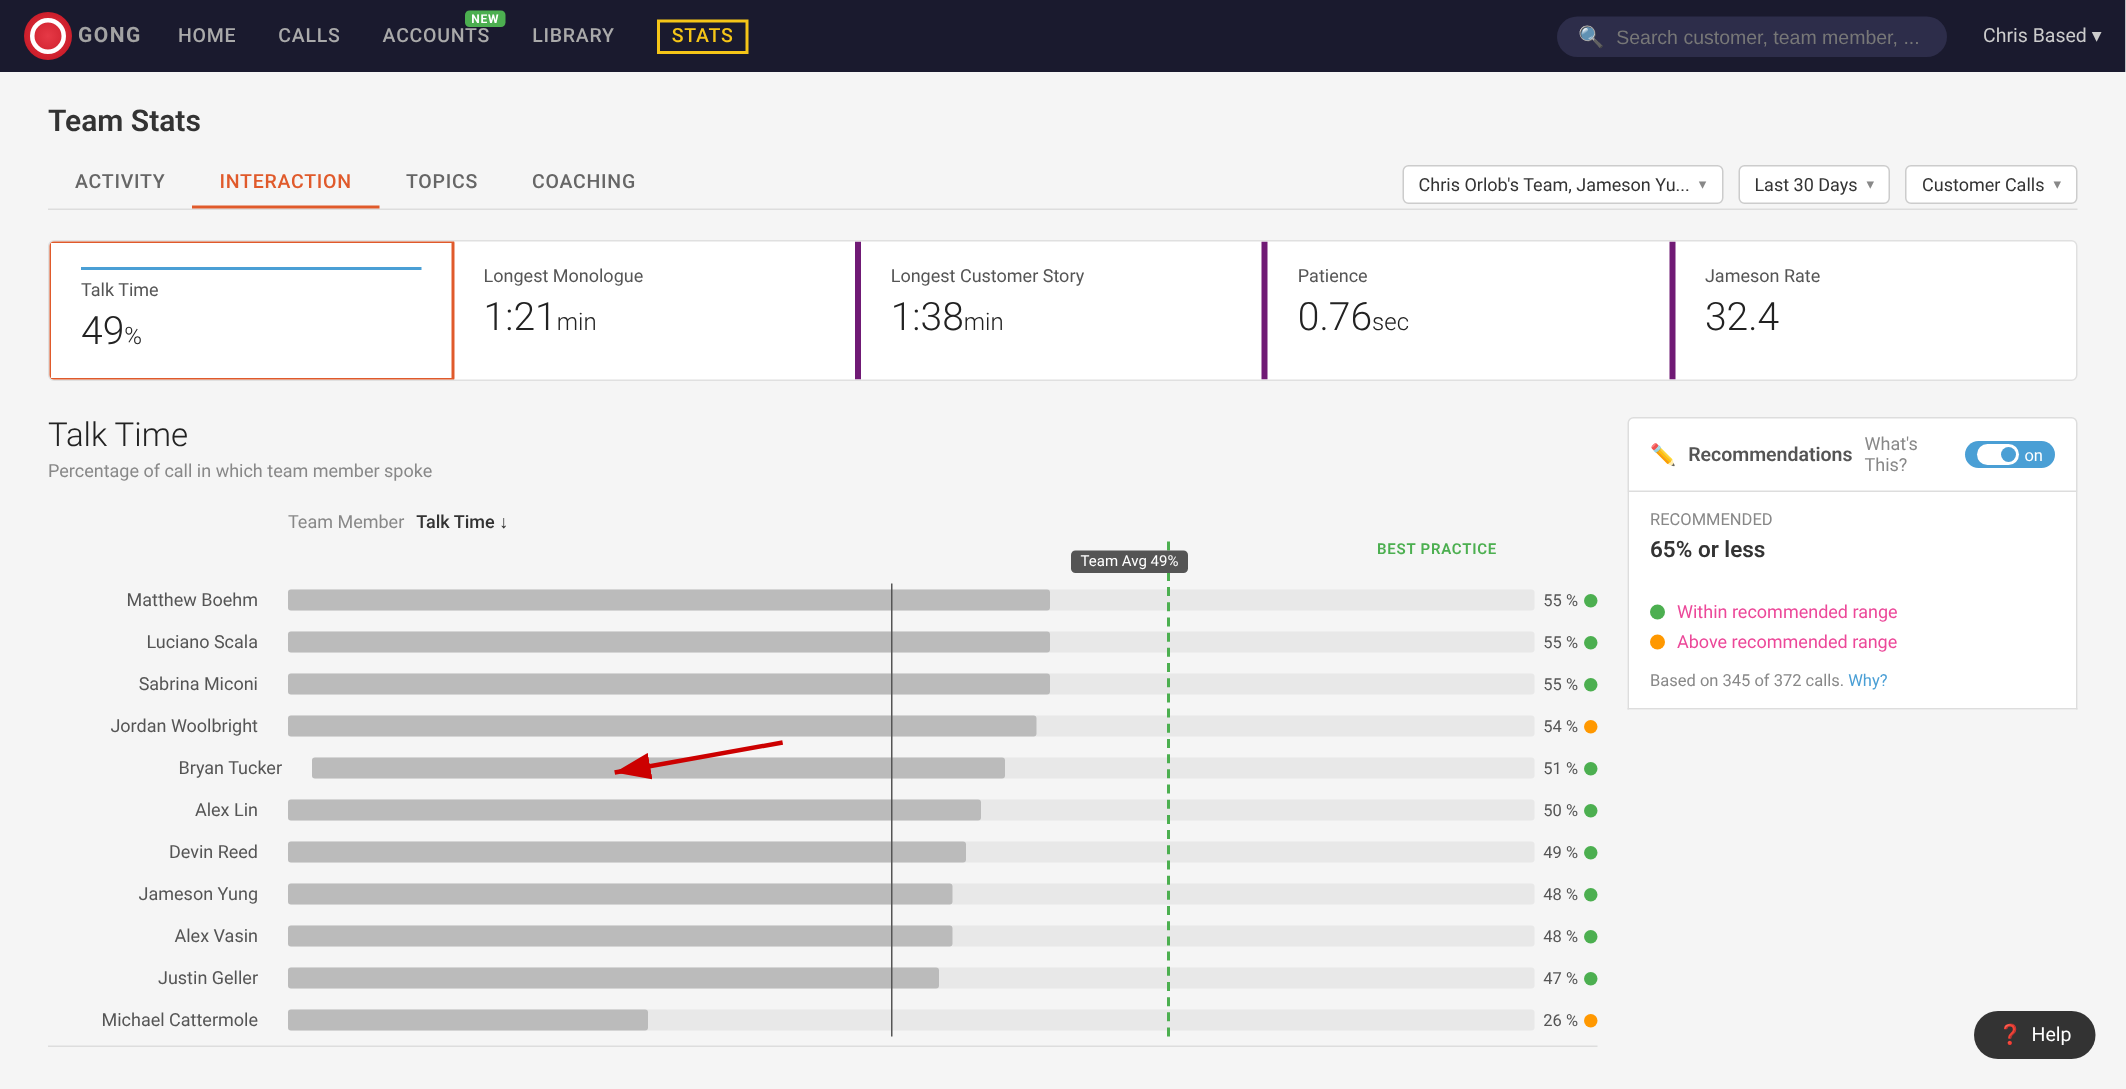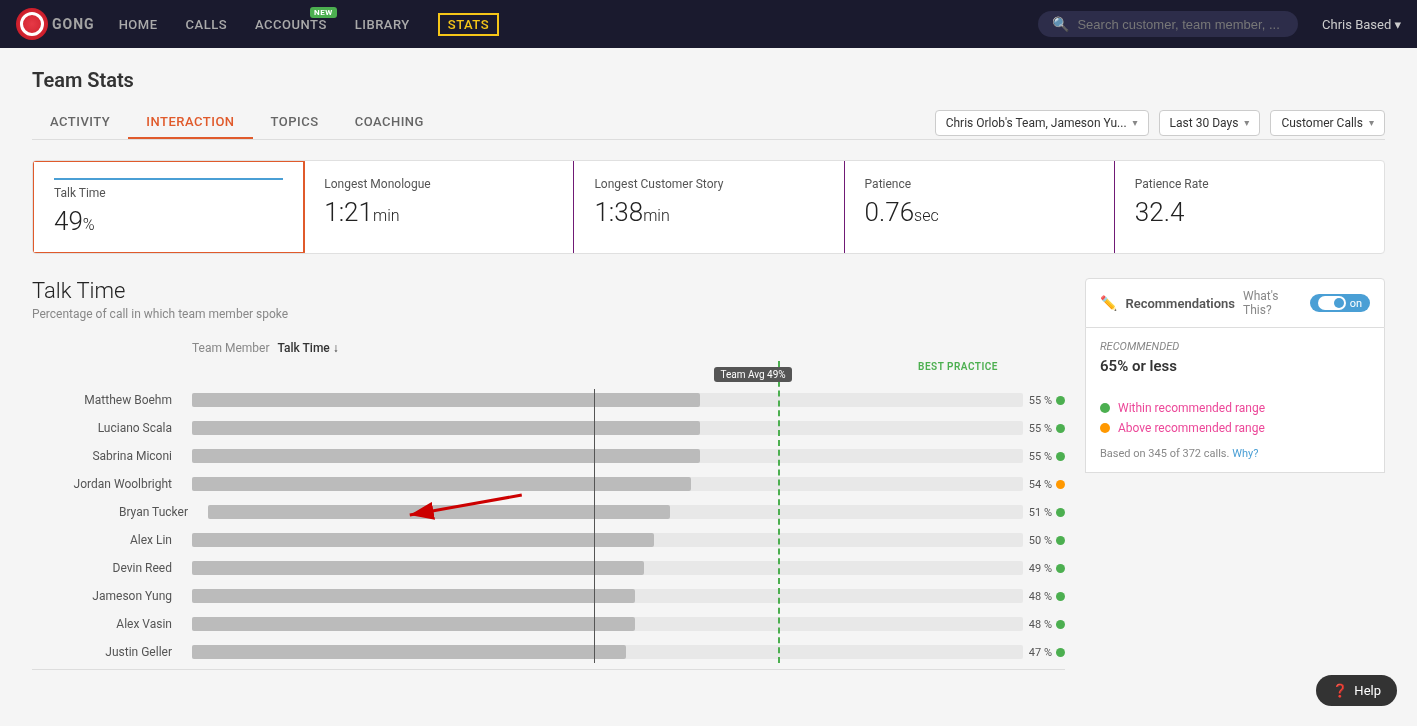--- a/index.html
+++ b/index.html
@@ -138,21 +138,21 @@
       gap: 0;
       background: #fff;
       border: 1px solid #e0e0e0;
       border-radius: 4px;
       margin-bottom: 24px;
       overflow: hidden;
     }
     .metric-card {
       flex: 1;
       padding: 16px 20px;
-      border-right: 1px solid #701a75;
+      border-right: 4px solid #701a75;
       cursor: pointer;
     }
     .metric-card:last-child { border-right: none; }
     .metric-card.selected {
       border: 2px solid #e05a2b;
       border-radius: 2px;
       margin: -1px;
     }
     .metric-label {
       font-size: 12px; color: #555; margin-bottom: 6px;
@@ -194,21 +194,21 @@
       padding: 2px 8px;
       font-size: 11px; color: #fff;
     }
     .rec-body {
       background: #fff;
       border: 1px solid #ddd;
       border-top: none;
       padding: 12px 14px;
     }
     .rec-recommended {
-      font-size: 11px; color: #888; margin-bottom: 4px; font-style: italic;
+      font-size: 11px; color: #888; margin-bottom: 4px;
     }
     .rec-value { font-size: 15px; font-weight: 600; color: #333; margin-bottom: 26px; }
     .rec-legend { display: flex; flex-direction: column; gap: 6px; }
     .rec-legend-item { display: flex; align-items: center; gap: 8px; font-size: 12px; color: #ec4899; }
     .dot { width: 10px; height: 10px; border-radius: 50%; }
     .rec-based {
       font-size: 11px; color: #888; margin-top: 12px;
     }
     .rec-based a { color: #4a9fd5; text-decoration: none; }
 
@@ -334,21 +334,21 @@
     <div class="metric-label">Longest Customer Story</div>
     <div class="metric-value">1:38<span style="font-size:16px;">min</span></div>
   </div>
       <div class="metric-card">
 
     <div class="metric-label">Patience</div>
     <div class="metric-value">0.76<span style="font-size:16px;">sec</span></div>
   </div>
       <div class="metric-card">
 
-    <div class="metric-label">Patience Rate</div>
+    <div class="metric-label">Jameson Rate</div>
     <div class="metric-value">32.4<span style="font-size:16px;"></span></div>
   </div>
     </div>
 
   <div class="chart-section">
 
     <div class="chart-main">
       <div class="chart-title">Talk Time</div>
       <div class="chart-subtitle">Percentage of call in which team member spoke</div>
 
@@ -468,20 +468,30 @@
       <span class="bar-name">Justin Geller</span>
       <div style="flex:1; position:relative;">
         <div class="bar-bg" style="width:100%;">
           <div class="bar-fill bar-fill-gray" style="width:52.22222222222223%;"></div>
         </div>
       </div>
       <span class="bar-pct">47 %</span>
       <span class="bar-dot" style="background:#4CAF50;"></span>
     </div>
 
+    <div class="bar-row" style="margin-bottom:6px;">
+      <span class="bar-name">Michael Cattermole</span>
+      <div style="flex:1; position:relative;">
+        <div class="bar-bg" style="width:100%;">
+          <div class="bar-fill bar-fill-gray" style="width:28.888888888888886%;"></div>
+        </div>
+      </div>
+      <span class="bar-pct">26 %</span>
+      <span class="bar-dot" style="background:#FF9800;"></span>
+    </div>
   <div style="position: absolute; top: 28px; bottom: 0px; left: 54.4444%; border-left: 1px solid rgb(85, 85, 85); pointer-events: none; z-index: 3;"></div>
             <div style="position: absolute; top: 0px; bottom: 0px; left: 72.2222%; border-left: 2px dashed rgb(76, 175, 80); pointer-events: none; z-index: 3;"></div>
           </div>
 
         <div id="x-axis" style="display:flex; padding-left:160px; margin-top:6px; border-top:1px solid #ddd;"></div>
       <svg style="position: absolute; top: 0px; left: 0px; width: 100%; height: 100%; pointer-events: none; z-index: 10; overflow: visible;">
             <defs>
               <marker id="arrowhead" markerWidth="8" markerHeight="6" refX="8" refY="3" orient="auto">
                 <polygon points="0 0, 8 3, 0 6" fill="#cc0000"></polygon>
               </marker>

